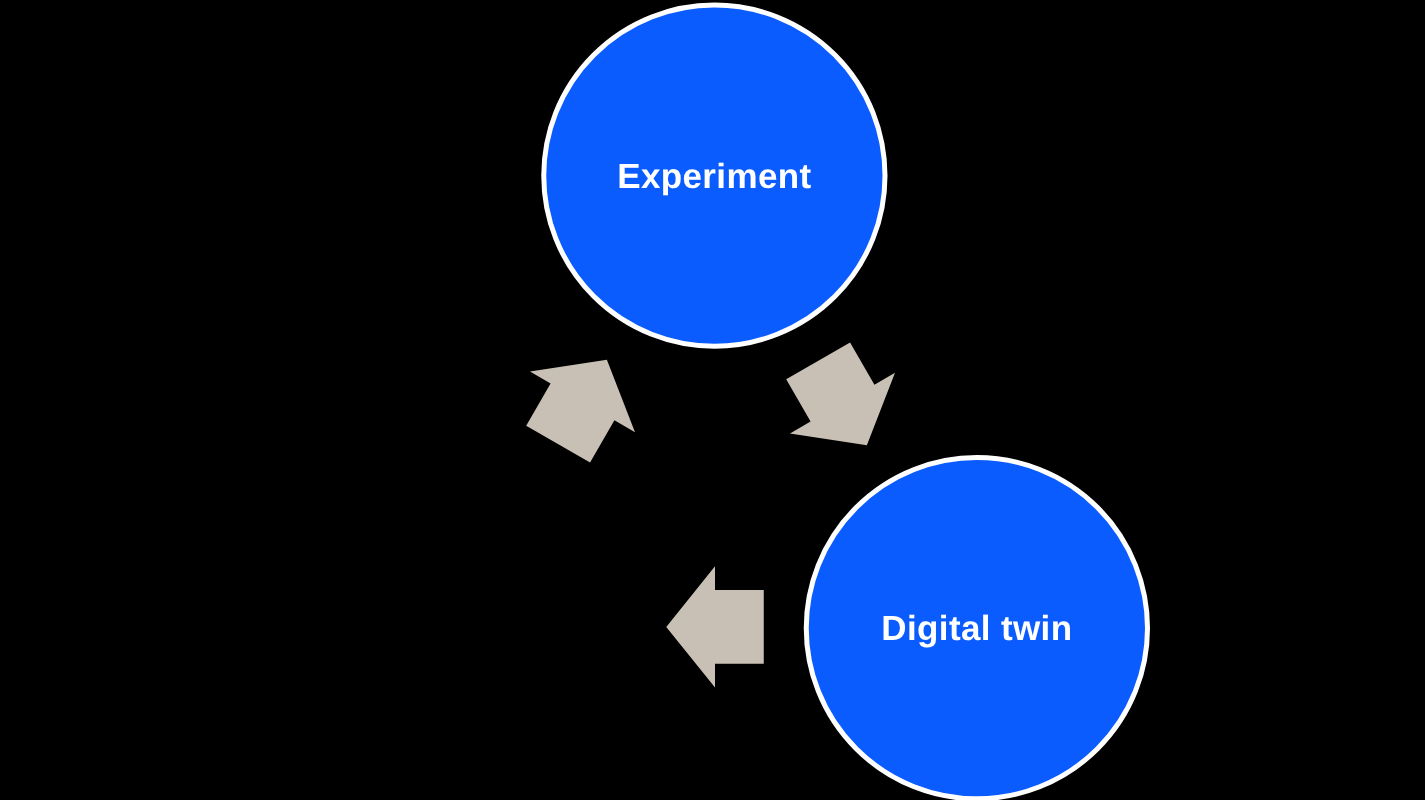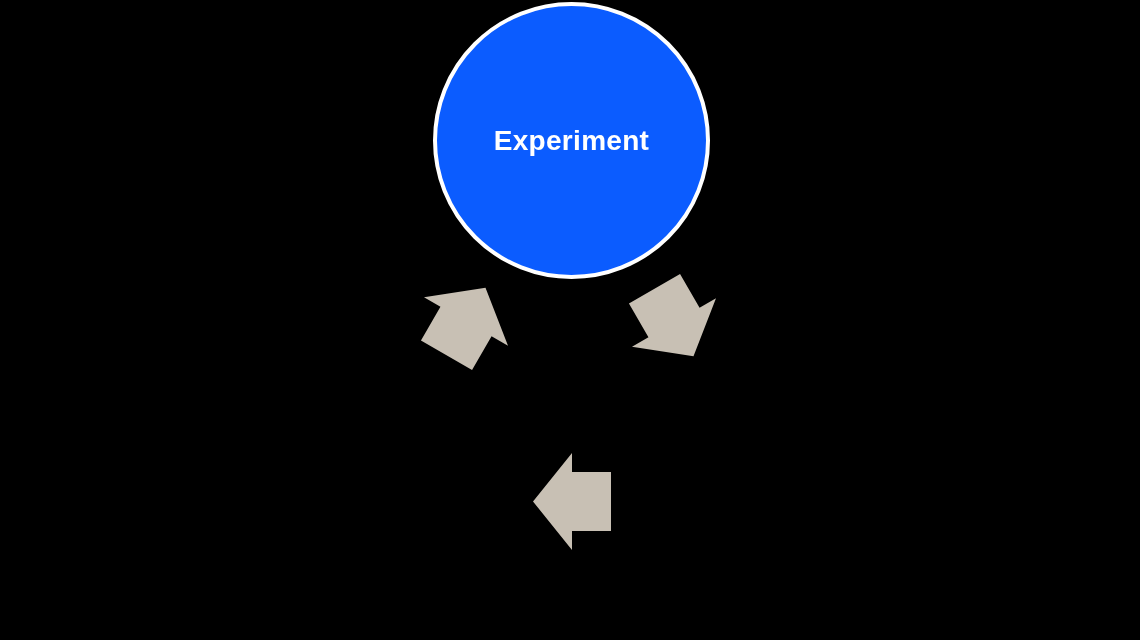--- a/index.html
+++ b/index.html
@@ -63,15 +63,18 @@
   </svg>
 
   <svg class="arrow arrow-rec-exp" viewBox="0 0 78 97">
     <polygon points="0,48.5 39,0 39,19 78,19 78,78 39,78 39,97" fill="#C8C0B4"></polygon>
   </svg>
 
   <div class="node node-experiment">
     <span class="node-label">Experiment</span>
   </div>
 
+  <div class="node node-digital-twin">
+    <span class="node-label">Digital twin</span>
+  </div>
 
 
 </div>
 
 </body></html>

